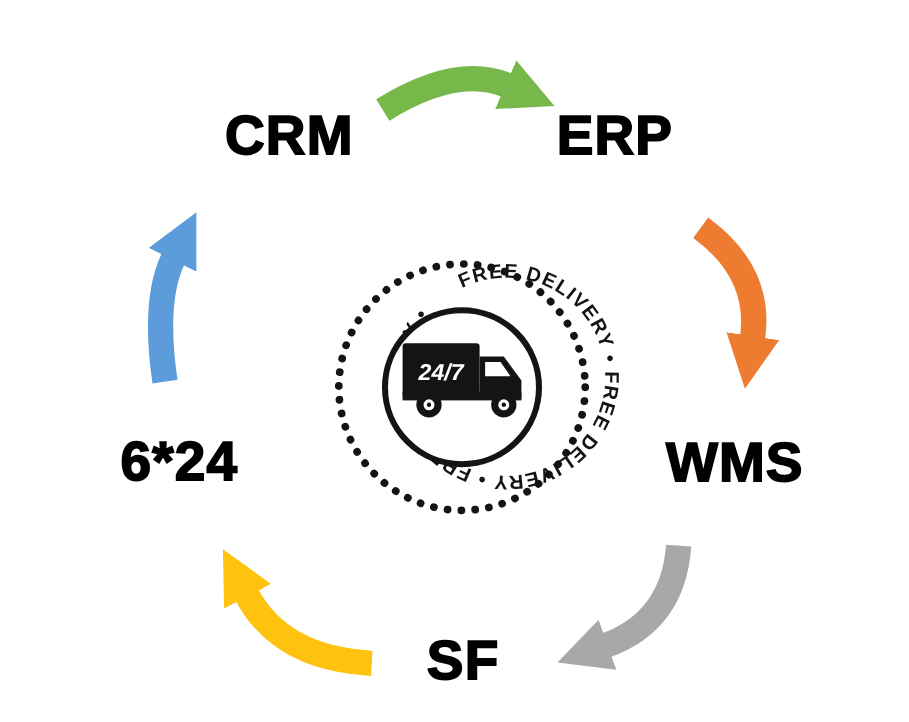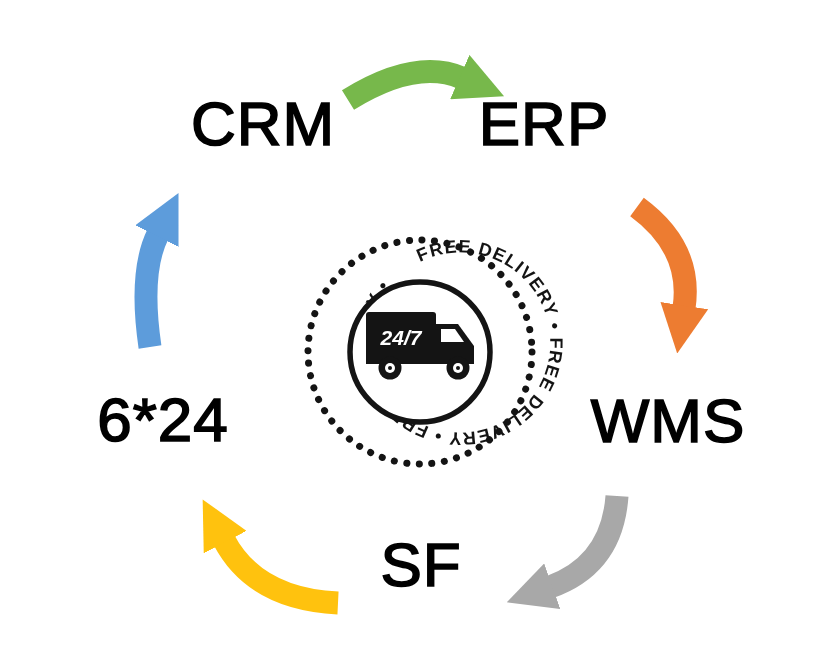--- a/index.html
+++ b/index.html
@@ -7,32 +7,32 @@
     position: relative;
     width: 826px;
     height: 656px;
     background: #ffffff;
     font-family: "Liberation Sans", sans-serif;
     overflow: hidden;
   }
   .node {
     position: absolute;
     transform: translate(-50%, -50%);
-    font-weight: normal;
-    font-size: 62px;
+    font-weight: bold;
+    font-size: 50px;
     letter-spacing: 1px;
     color: #000;
     -webkit-text-stroke: 1.6px #000;
     white-space: nowrap;
     user-select: none;
   }
   .node-crm  { left: 263px; top: 123px; }
-  .node-erp  { left: 544px; top: 123px; }
+  .node-erp  { left: 559px; top: 123px; }
   .node-wms  { left: 668px; top: 420px; }
-  .node-sf   { left: 421px; top: 564px; text-align: right; }
+  .node-sf   { left: 421px; top: 600px; text-align: right; }
   .node-s724 { left: 163px; top: 419px; }
   svg.scene { position: absolute; left: 0; top: 0; }
   .arrow { fill: none; stroke-linecap: butt; }
   .ring-text {
     font-family: "Liberation Sans", sans-serif;
     font-weight: bold;
     font-size: 18px;
     letter-spacing: 1.2px;
     fill: #141414;
   }

